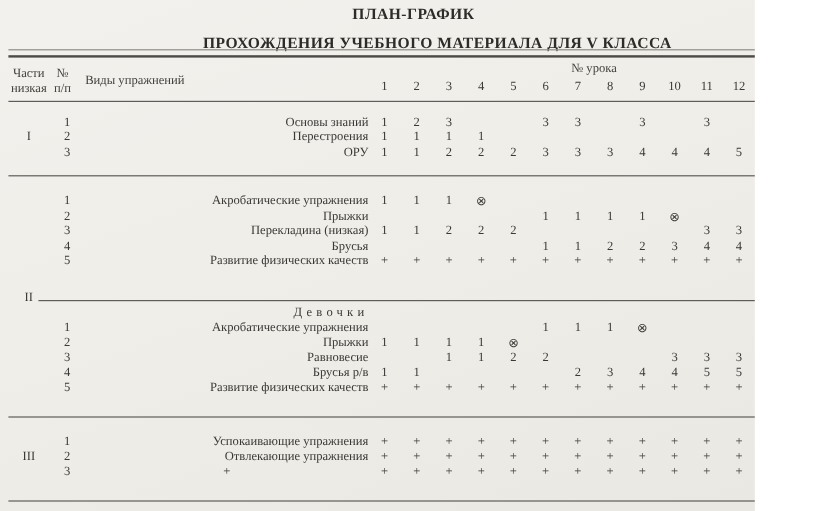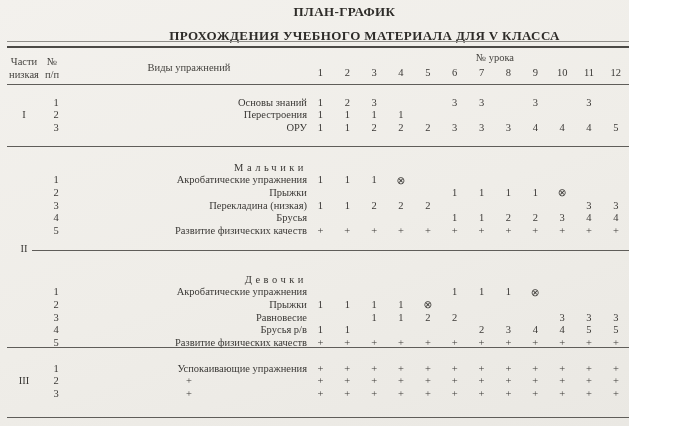--- a/index.html
+++ b/index.html
@@ -24,37 +24,37 @@
   #ln-top-thick { top:46px; height:2px; background:#4c4a46; }
   #ln-header    { top:84px; }
   #ln-sec1      { top:146px; }
   #ln-boysgirls { top:250px; left:25px; }
   #ln-sec2      { top:347px; }
   #ln-bottom    { top:417px; }
 
   .hdr-cell { position:absolute; font-size:10.5px; line-height:13px; color:#45433f; }
   #h-parts   { top:55px; left:0;    width:34px;  text-align:center; }
   #h-num     { top:55px; left:30px; width:30px;  text-align:center; }
-  #h-ex      { top:61px; left:64px; width:236px; text-align:center; }
+  #h-ex      { top:61px; left:64px; width:236px; text-align:left; }
   #h-lessons { top:51px; left:300px;width:376px; text-align:center; }
 
   .row {
     display:grid;
     grid-template-columns:34px 30px 236px repeat(14, 1fr);
     height:12.6px; align-items:center;
     font-size:10.5px; color:#3b3936;
   }
   .cell { text-align:center; white-space:nowrap; }
   .cell.name { text-align:right; padding-left:16px; }
   .cell.name.sub { letter-spacing:3.5px; }
 
   .rows-block { position:absolute; left:0; width:676px; }
   #group-1  { top:96px; }
   #group-2a { top:161px; }
-  #group-2b { top:273px; }
+  #group-2b { top:254px; }
   #group-3  { top:362px; }
   #lesson-numbers { top:66px; }
 
   .part-label {
     position:absolute; left:0; width:34px; text-align:center;
     font-size:10.5px; color:#3b3936;
   }
   #part-1 { top:109px; }
   #part-2 { top:243px; }
   #part-3 { top:375px; }
@@ -167,39 +167,20 @@
           <div class="cell val">4</div>
           <div class="cell val">4</div>
           <div class="cell val">5</div>
           <div class="cell val">5</div>
           <div class="cell val">5</div>
         </div>
       </div>
     <div class="rows-block" id="group-2a">
         <div class="row">
           <div class="cell"></div>
-          <div class="cell"></div>
-          <div class="cell name sub">Мальчики</div>
-          <div class="cell val"></div>
-          <div class="cell val"></div>
-          <div class="cell val"></div>
-          <div class="cell val"></div>
-          <div class="cell val"></div>
-          <div class="cell val"></div>
-          <div class="cell val"></div>
-          <div class="cell val"></div>
-          <div class="cell val"></div>
-          <div class="cell val"></div>
-          <div class="cell val"></div>
-          <div class="cell val"></div>
-          <div class="cell val"></div>
-          <div class="cell val"></div>
-        </div>
-        <div class="row">
-          <div class="cell"></div>
           <div class="cell num">1</div>
           <div class="cell name">Акробатические упражнения</div>
           <div class="cell val">1</div>
           <div class="cell val">1</div>
           <div class="cell val">1</div>
           <div class="cell val">⊗</div>
           <div class="cell val"></div>
           <div class="cell val"></div>
           <div class="cell val"></div>
           <div class="cell val"></div>
@@ -419,20 +400,21 @@
           <div class="cell val">+</div>
           <div class="cell val">+</div>
           <div class="cell val">+</div>
           <div class="cell val">+</div>
           <div class="cell val">+</div>
           <div class="cell val">+</div>
         </div>
         <div class="row">
           <div class="cell"></div>
           <div class="cell num">2</div>
+          <div class="cell name">Отвлекающие упражнения</div>
           <div class="cell val">+</div>
           <div class="cell val">+</div>
           <div class="cell val">+</div>
           <div class="cell val">+</div>
           <div class="cell val">+</div>
           <div class="cell val">+</div>
           <div class="cell val">+</div>
           <div class="cell val">+</div>
           <div class="cell val">+</div>
           <div class="cell val">+</div>

